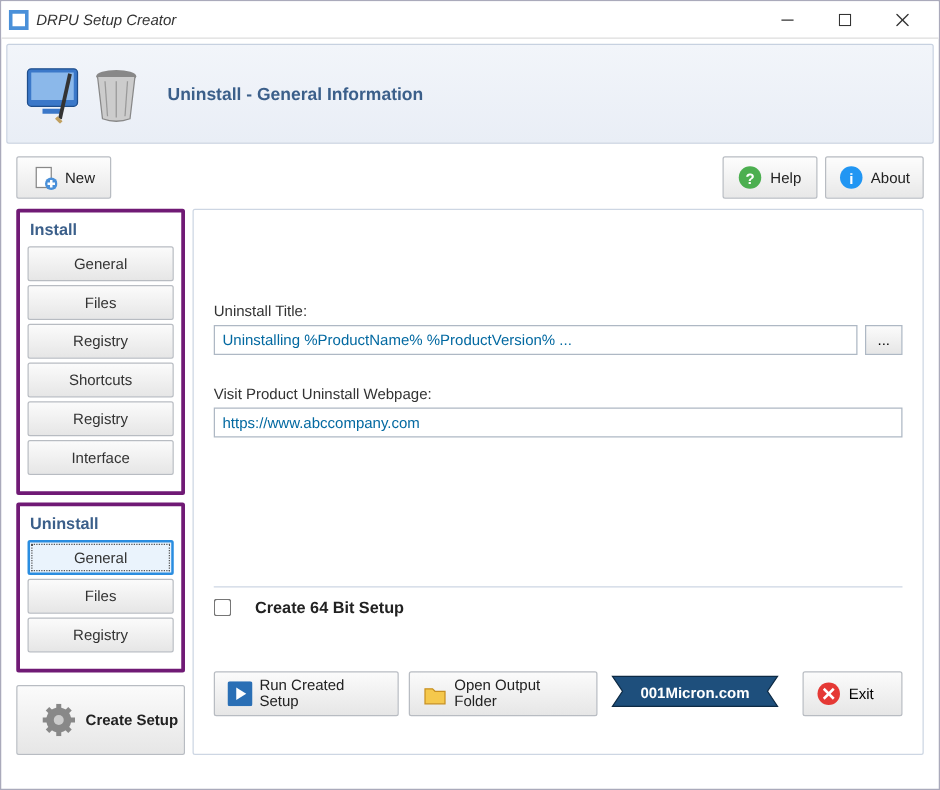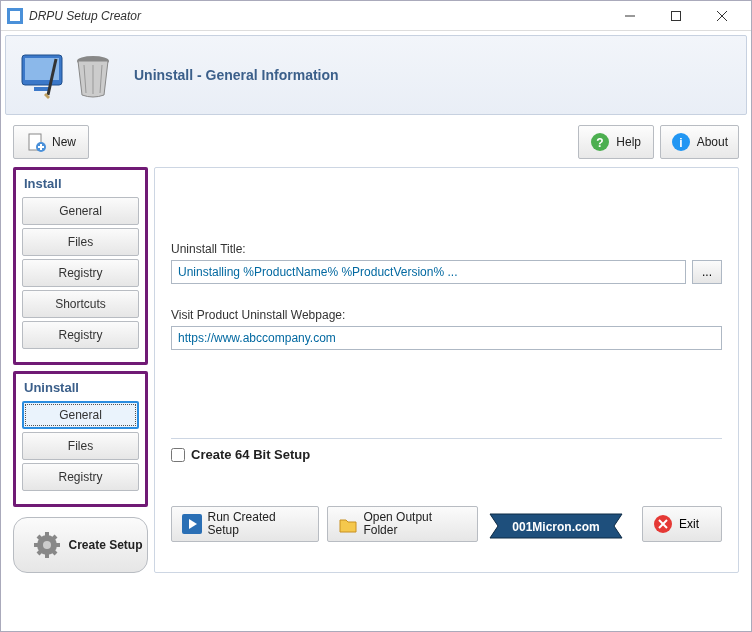--- a/index.html
+++ b/index.html
@@ -26,41 +26,41 @@
   .main { display: flex; padding: 0 12px 10px; gap: 6px; }
   
   
   .sidebar { width: 135px; display: flex; flex-direction: column; gap: 6px; }
   .group { border: 3px solid #701a75; border-radius: 2px; padding: 6px 6px 10px; }
   .group-title { color: #3b5f8a; font-weight: bold; font-size: 13px; margin-bottom: 6px; padding-left: 2px; }
   .side-btn { display: block; width: 100%; height: 28px; margin-bottom: 3px; border: 1px solid #b8bcc2; background: linear-gradient(#fbfbfb, #e6e6e6); border-radius: 2px; color: #333; cursor: pointer; }
   .side-btn.active { border: 2px solid #2a8de0; background: #eaf3fc; }
   .side-btn.active-inner { outline: 1px dotted #555; outline-offset: -4px; }
   
-  .create-setup { height: 56px; border: 1px solid #b8bcc2; background: linear-gradient(#fbfbfb, #e6e6e6); border-radius: 14px; display: flex; align-items: center; justify-content: center; gap: 8px; cursor: pointer; margin-top: 4px; padding-left: 16px; }
+  .create-setup { height: 56px; border: 1px solid #b8bcc2; background: linear-gradient(#fbfbfb, #e6e6e6); border-radius: 2px; display: flex; align-items: center; justify-content: center; gap: 8px; cursor: pointer; margin-top: 4px; padding-left: 16px; }
   .create-setup .cs-text { font-weight: bold; font-size: 14px; color: #222; line-height: 1.1; }
   
   
   .content { flex: 1; border: 1px solid #cdd6e3; border-radius: 2px; padding: 30px 16px; display: flex; flex-direction: column; }
   .field-block { margin-top: 44px; }
   .label { color: #333; margin-bottom: 4px; display: block; }
   .input-row { display: flex; gap: 6px; align-items: center; }
   .input-row input { flex: 1; height: 24px; border: 1px solid #aeb8c4; padding: 0 6px; color: #0369a1; }
   .browse-btn { width: 30px; height: 24px; border: 1px solid #aeb8c4; background: linear-gradient(#fbfbfb,#e6e6e6); cursor: pointer; }
   
   .field-block2 { margin-top: 24px; }
   
   .spacer { flex: 1; }
   
   
   .bottom-bar { border-top: 1px solid #cdd6e3; padding-top: 8px; margin-top: 8px; }
-  .chk-row { display: flex; align-items: center; gap: 6px; margin-bottom: 8px; }
+  .chk-row { display: flex; align-items: center; gap: 19px; margin-bottom: 8px; }
   .chk-row input { width: 14px; height: 14px; }
   .chk-row label { font-weight: bold; font-size: 13px; color: #222; }
-  .bottom-btns { display: flex; gap: 8px; align-items: flex-end; margin-top: 44px; }
+  .bottom-btns { display: flex; gap: 8px; align-items: flex-start; margin-top: 44px; }
   .bot-btn { height: 36px; border: 1px solid #b8bcc2; background: linear-gradient(#fbfbfb,#e6e6e6); border-radius: 2px; display: flex; align-items: center; gap: 6px; padding: 0 10px; cursor: pointer; }
   .bot-btn .bot-text { font-size: 11px; line-height: 1.1; color: #222; text-align: left; }
   .watermark { margin-left: auto; margin-right: 8px; }
   
   svg { display: block; }
 </style>
 </head>
 <body>
 
 <div class="titlebar">
@@ -140,20 +140,21 @@
 <div class="main">
 
   <div class="sidebar">
     <div class="group">
       <div class="group-title">Install</div>
       <button class="side-btn">General</button>
       <button class="side-btn">Files</button>
       <button class="side-btn">Registry</button>
       <button class="side-btn">Shortcuts</button>
       <button class="side-btn">Registry</button>
+      <button class="side-btn">Interface</button>
     </div>
     <div class="group">
       <div class="group-title">Uninstall</div>
       <button class="side-btn active active-inner">General</button>
       <button class="side-btn">Files</button>
       <button class="side-btn">Registry</button>
     </div>
     <button class="create-setup">
       <svg width="26" height="26">
           <circle cx="13" cy="13" r="10" fill="#888"></circle>

